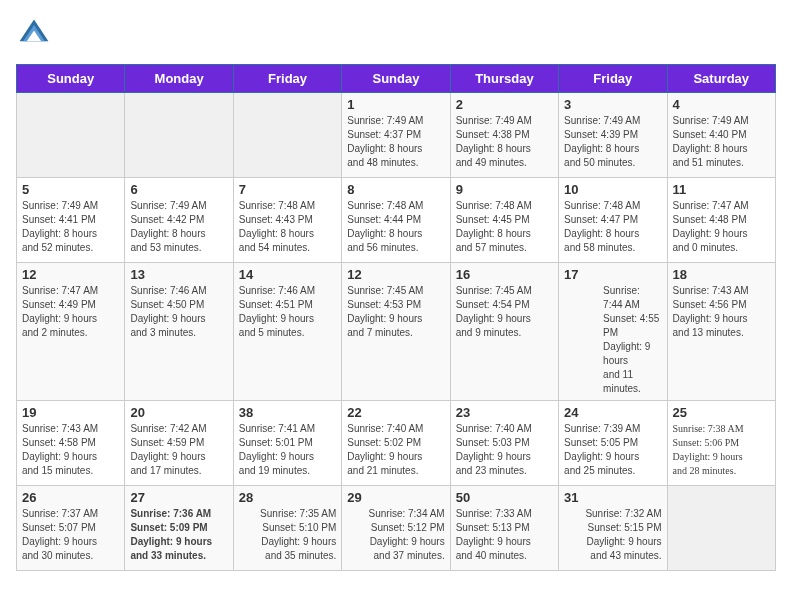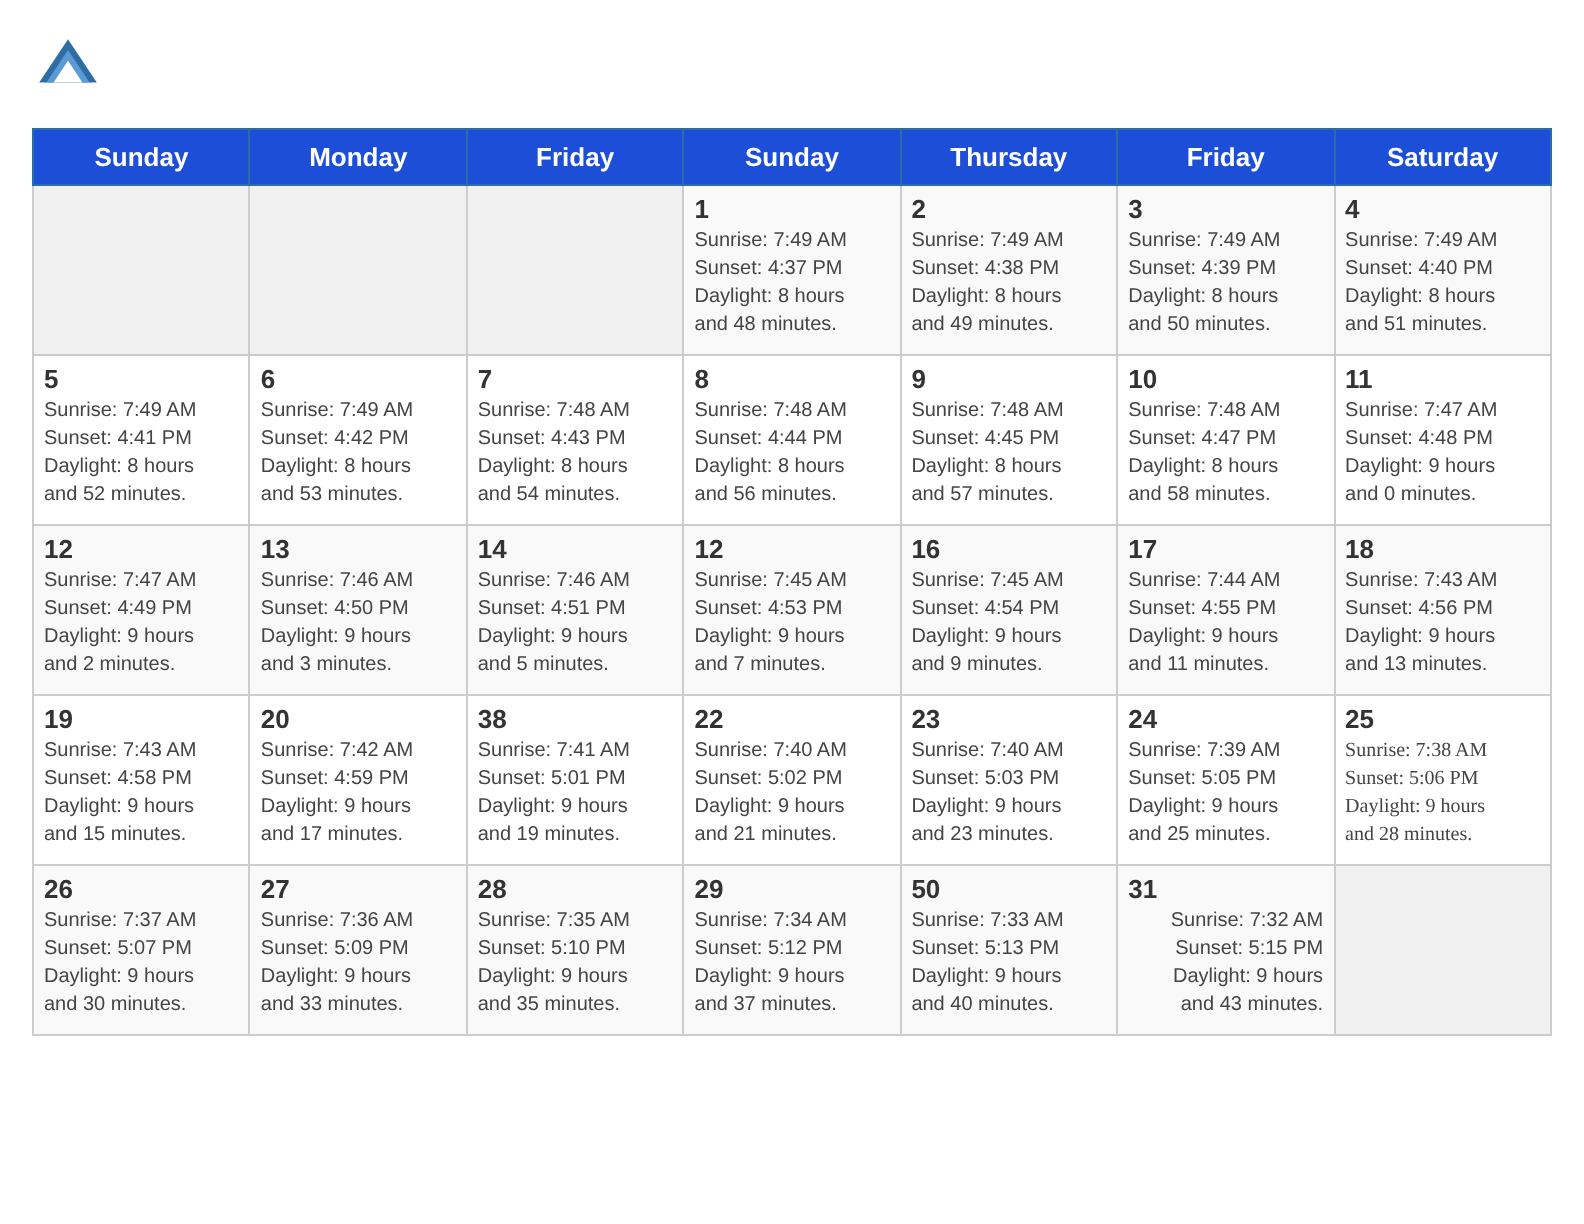--- a/index.html
+++ b/index.html
@@ -51,21 +51,21 @@
     .calendar-subtitle {
       font-size: 15px;
       color: #555;
     }
     table {
       width: 100%;
       border-collapse: collapse;
       table-layout: fixed;
     }
     thead th {
-      background-color: #1d4ed8;
+      background-color: #6d28d9;
       color: #fff;
       text-align: center;
       padding: 6px 4px;
       font-size: 13px;
       font-weight: bold;
       border: 1px solid #2e6da4;
       margin-left: 32px;
     }
     tbody td {
       border: 1px solid #ccc;
@@ -244,21 +244,21 @@
         </td>
         <td>
           <span class="day-number">16</span>
           <div class="day-info" style="white-space: pre-line;">Sunrise: 7:45 AM
 Sunset: 4:54 PM
 Daylight: 9 hours
 and 9 minutes.</div>
         </td>
         <td>
           <span class="day-number">17</span>
-          <div class="day-info" style="white-space: pre-line;">Sunrise: 7:44 AM
+          <div class="day-info" style="white-space: pre-line; margin-left: 39px;">Sunrise: 7:44 AM
 Sunset: 4:55 PM
 Daylight: 9 hours
 and 11 minutes.</div>
         </td>
         <td>
           <span class="day-number">18</span>
           <div class="day-info" style="white-space: pre-line;">Sunrise: 7:43 AM
 Sunset: 4:56 PM
 Daylight: 9 hours
 and 13 minutes.</div>
@@ -318,35 +318,35 @@
       <tr>
         <td>
           <span class="day-number">26</span>
           <div class="day-info" style="white-space: pre-line;">Sunrise: 7:37 AM
 Sunset: 5:07 PM
 Daylight: 9 hours
 and 30 minutes.</div>
         </td>
         <td>
           <span class="day-number">27</span>
-          <div class="day-info" style="white-space: pre-line;">Sunrise: 7:36 AM
+          <div class="day-info" style="white-space: pre-line; font-weight: bold;">Sunrise: 7:36 AM
 Sunset: 5:09 PM
 Daylight: 9 hours
 and 33 minutes.</div>
         </td>
         <td>
           <span class="day-number">28</span>
-          <div class="day-info" style="white-space: pre-line;">Sunrise: 7:35 AM
+          <div class="day-info" style="white-space: pre-line; text-align: right;">Sunrise: 7:35 AM
 Sunset: 5:10 PM
 Daylight: 9 hours
 and 35 minutes.</div>
         </td>
         <td>
           <span class="day-number">29</span>
-          <div class="day-info" style="white-space: pre-line;">Sunrise: 7:34 AM
+          <div class="day-info" style="white-space: pre-line; text-align: right;">Sunrise: 7:34 AM
 Sunset: 5:12 PM
 Daylight: 9 hours
 and 37 minutes.</div>
         </td>
         <td>
           <span class="day-number">50</span>
           <div class="day-info" style="white-space: pre-line;">Sunrise: 7:33 AM
 Sunset: 5:13 PM
 Daylight: 9 hours
 and 40 minutes.</div>

